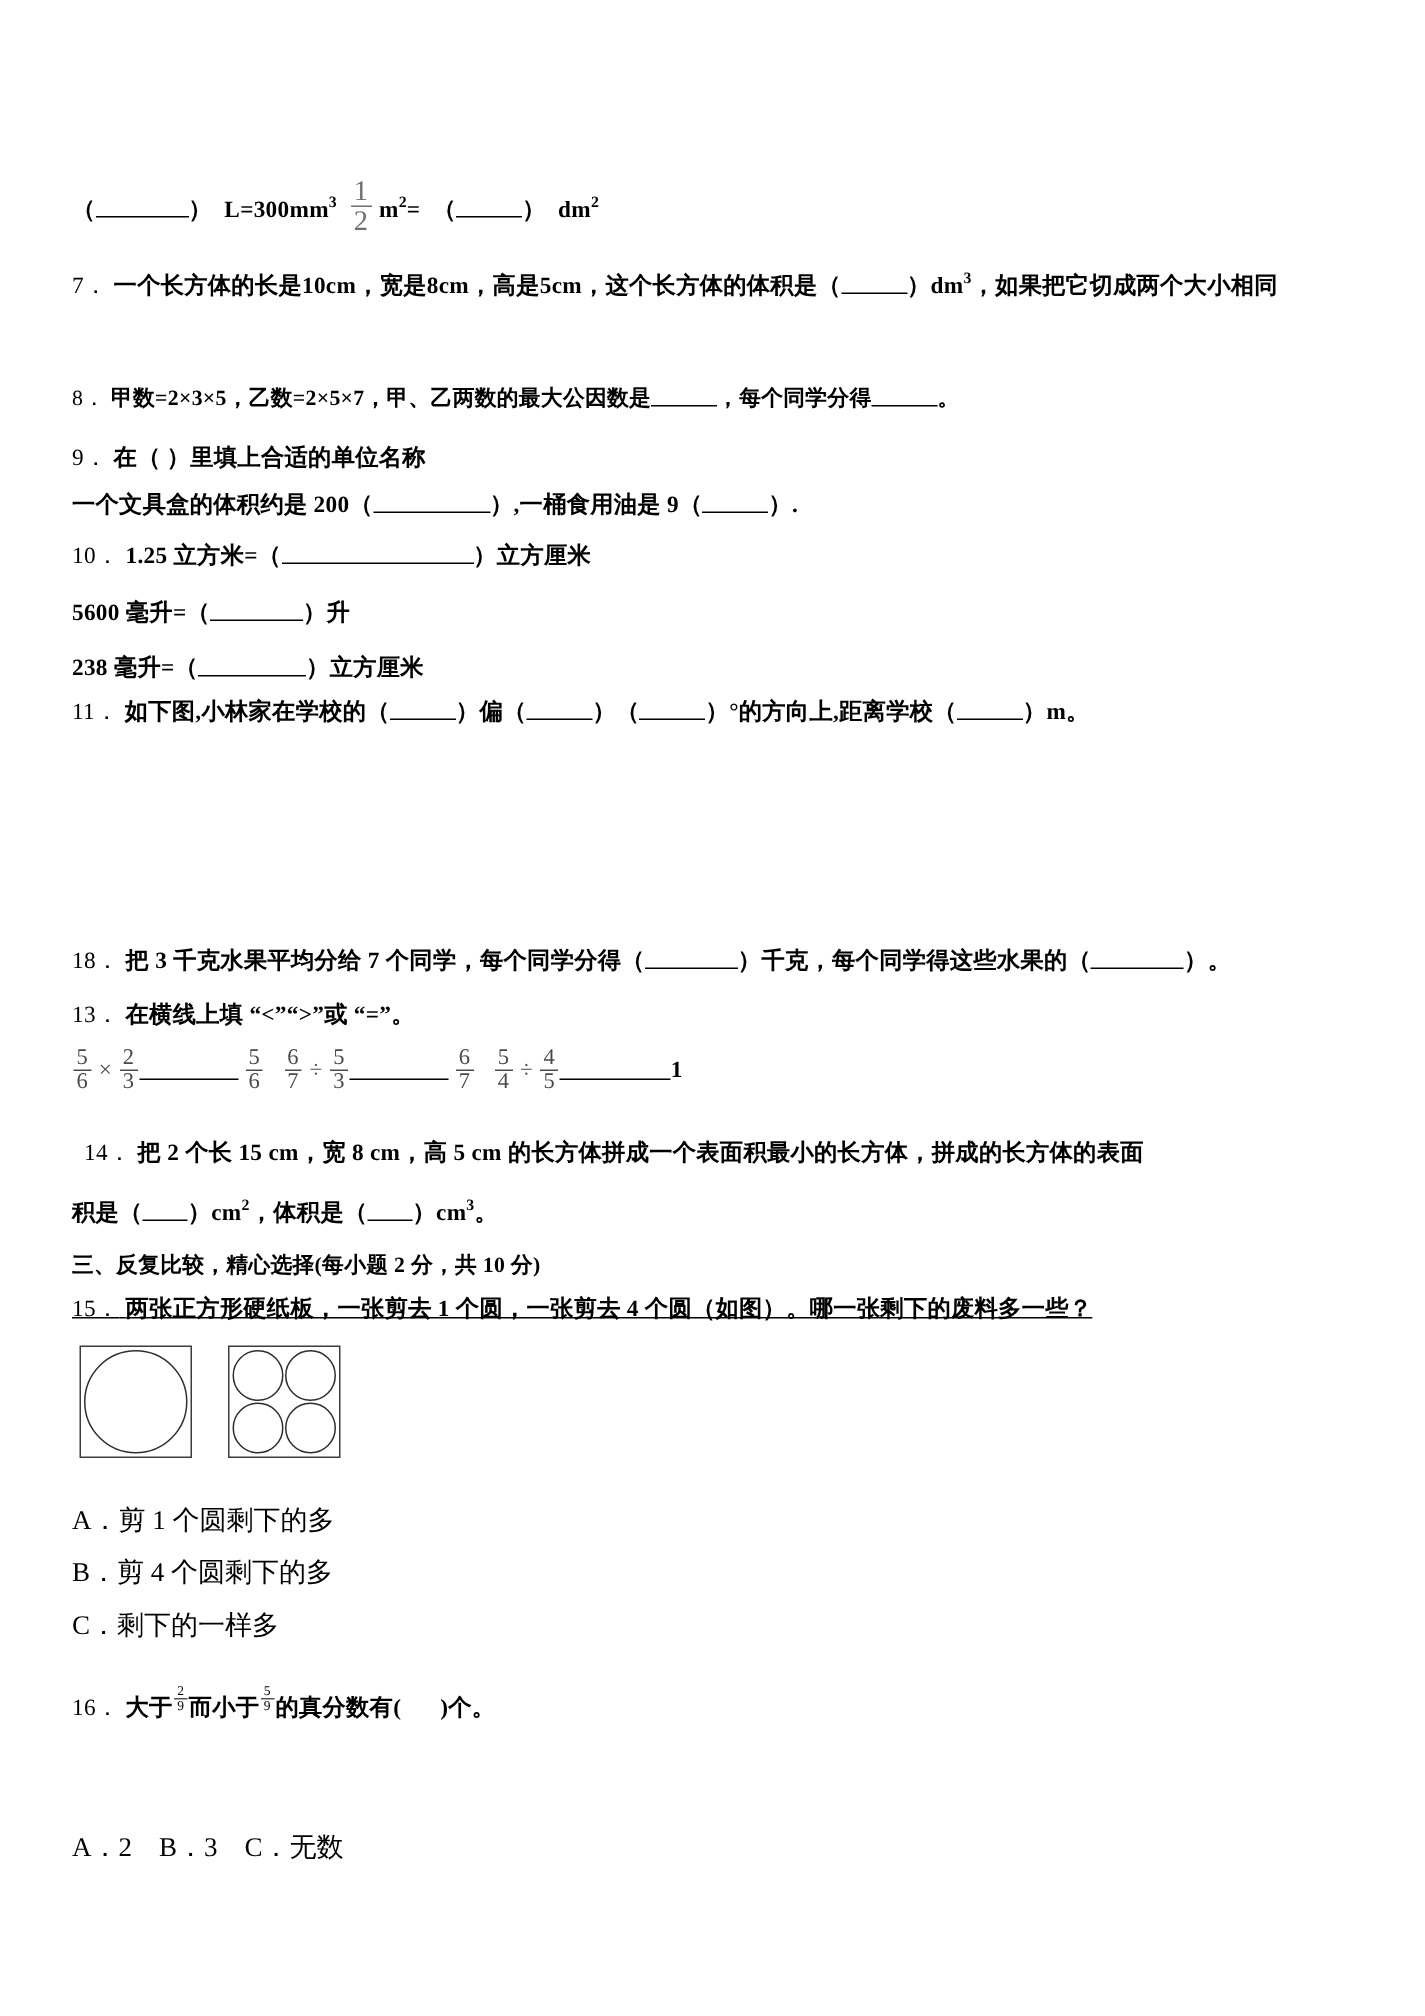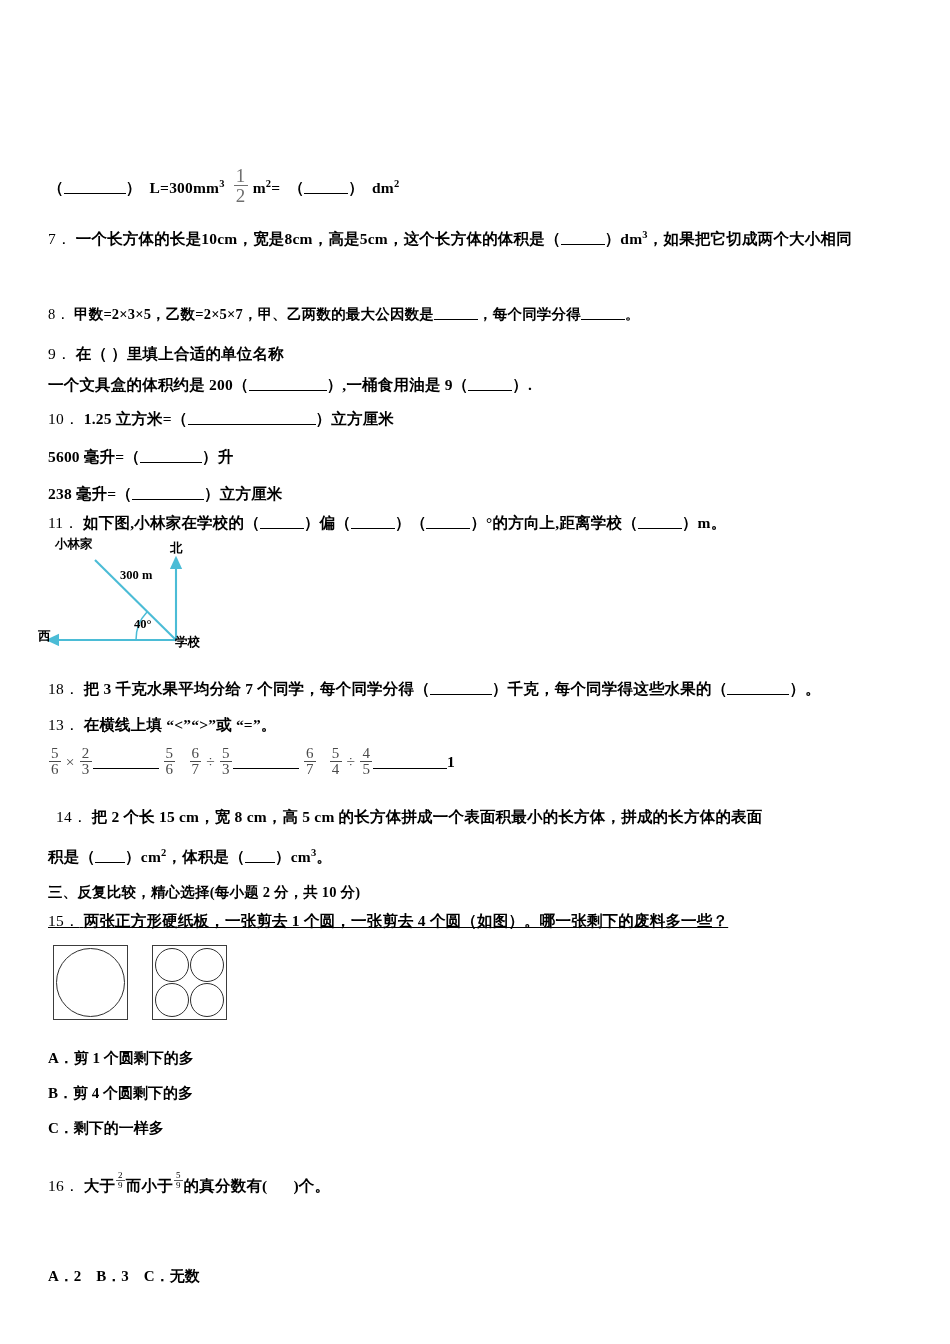--- a/index.html
+++ b/index.html
@@ -13,21 +13,20 @@
     position: relative;
     font-family: "Liberation Serif", "DejaVu Serif", serif;
     color: #000000;
     overflow: hidden;
   }
   .page {
     position: absolute;
     left: 0; top: 0;
     width: 950px;
     height: 1173px;
-    margin-top: 48px;
   }
   .line {
     position: absolute;
     font-weight: bold;
     font-size: 15.5px;
     line-height: 1.1;
     white-space: nowrap;
     letter-spacing: 0.2px;
   }
   .qnum {
@@ -69,21 +68,21 @@
     font-weight: bold;
     font-size: 12.5px;
     font-family: "Liberation Serif", serif;
     white-space: nowrap;
   }
 
   
   .figbox { position: absolute; box-sizing: border-box; border: 1.6px solid #3c3c3c; background: #fff; }
   .circ { position: absolute; box-sizing: border-box; border: 1.6px solid #2e2e2e; border-radius: 50%; }
 
-  .opt { position: absolute; font-weight: bold; font-size: 15px; white-space: nowrap; text-align: right; }
+  .opt { position: absolute; font-weight: normal; font-size: 18px; white-space: nowrap; text-align: right; }
 </style>
 </head>
 <body>
 
 <div class="page">
 
   <div class="line" style="left:48px; top:118px;">
     <span>（</span><span class="blank-l"></span><span>）</span>
     &nbsp;<span>L=300mm</span><sup>3</sup>
     &nbsp;<span class="frac gray big"><span class="num">1</span><span class="den">2</span></span>
@@ -119,43 +118,20 @@
   </div>
   <div class="line" style="left:48px; top:437px;">
     <span>238 毫升=（</span><span class="blank-xl" style="width:72px"></span><span>）立方厘米</span>
   </div>
 
   <div class="line" style="left:48px; top:466px;">
     <span class="qnum">11．</span>
     <span>如下图,小林家在学校的（</span><span class="blank-m"></span><span>）偏（</span><span class="blank-m"></span><span>）（</span><span class="blank-m"></span><span>）°的方向上,距离学校（</span><span class="blank-m"></span><span>）m。</span>
   </div>
 
-  <div class="diagram" style="left:30px; top:490px; width:260px; height:125px;">
-    <svg width="260" height="125" viewBox="0 0 260 125">
-      <defs>
-        <marker id="ah" markerWidth="7" markerHeight="7" refX="5.4" refY="3" orient="auto">
-          <polygon points="0,0 6.5,3 0,6" fill="#4BBCD6"></polygon>
-        </marker>
-      </defs>
-
-      <line x1="146" y1="102" x2="65" y2="22" stroke="#4BBCD6" stroke-width="2.1"></line>
-
-      <line x1="146" y1="102" x2="146" y2="20" stroke="#4BBCD6" stroke-width="2.1" marker-end="url(#ah)"></line>
-
-      <line x1="146" y1="102" x2="18" y2="102" stroke="#4BBCD6" stroke-width="2.1" marker-end="url(#ah)"></line>
-
-      <path d="M 106 102 A 40 40 0 0 1 117 74" fill="none" stroke="#4BBCD6" stroke-width="1.5"></path>
-    </svg>
-    <span class="lbl" style="left:25px; top:-2px;">小林家</span>
-    <span class="lbl" style="left:140px; top:2px;">北</span>
-    <span class="lbl" style="left:8px; top:90px;">西</span>
-    <span class="lbl" style="left:145px; top:96px;">学校</span>
-    <span class="lbl" style="left:90px; top:30px; font-family:'Liberation Serif',serif;">300 m</span>
-    <span class="lbl" style="left:104px; top:79px; font-family:'Liberation Serif',serif;">40°</span>
-  </div>
 
   <div class="line" style="left:48px; top:632px;">
     <span class="qnum">18．</span>
     <span>把 3 千克水果平均分给 7 个同学，每个同学分得（</span><span class="blank-l"></span><span>）千克，每个同学得这些水果的（</span><span class="blank-l"></span><span>）。</span>
   </div>
 
   <div class="line" style="left:48px; top:668px;">
     <span class="qnum">13．</span>
     <span>在横线上填 “&lt;”“&gt;”或 “=”。</span>
   </div>

